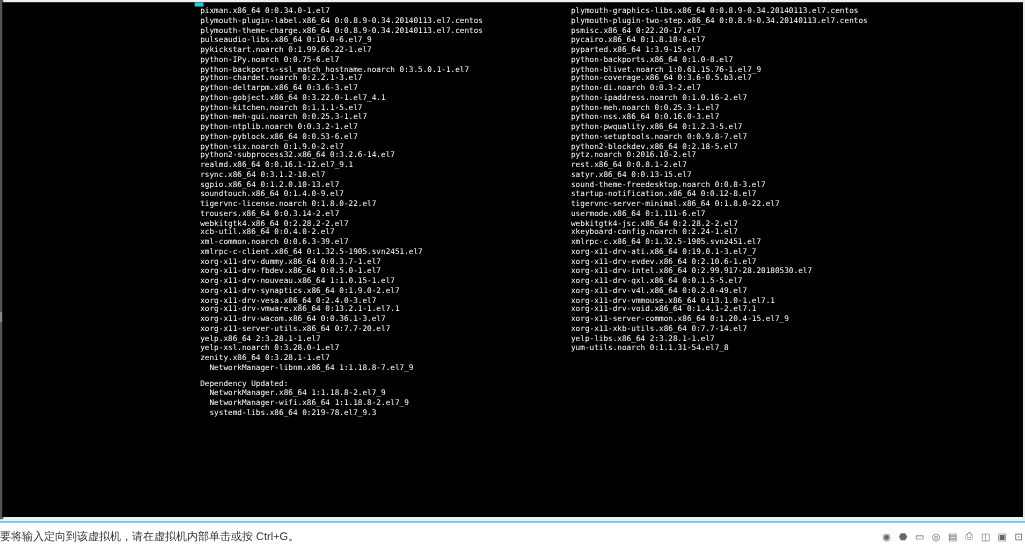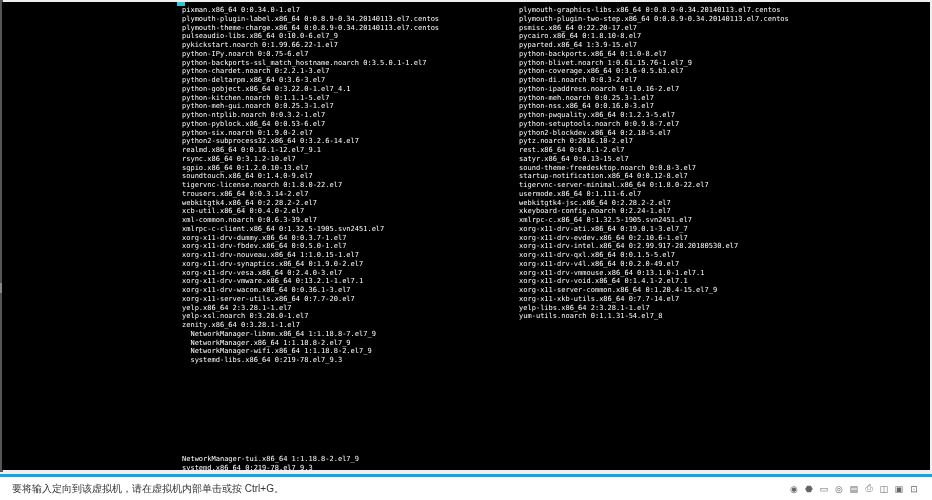--- a/index.html
+++ b/index.html
@@ -61,24 +61,24 @@
     width: 3px;
     background: linear-gradient(#555 0 60%, #888 60% 62%, #555 62% 100%);
   }
   .status-bar {
     position: absolute;
     bottom: 0;
     left: 0;
     right: 0;
     height: 26px;
     background: #fff;
-    border-top: 3px solid #0ea5e9;
+    border-top: 1px solid #0ea5e9;
     display: flex;
     align-items: center;
-    padding: 0 12px;
+    padding: 0 0;
     font-family: "Microsoft YaHei", Arial, sans-serif;
     font-size: 10px;
     color: #333;
   }
   .status-icons {
     margin-left: auto;
     display: flex;
     gap: 3px;
     align-items: center;
   }
@@ -98,20 +98,21 @@
 <div class="vm-window">
   <div class="top-marker"></div>
   <div class="console">
     <div class="columns">
       <div class="col" id="col-left"><div>pixman.x86_64 0:0.34.0-1.el7</div><div>plymouth-plugin-label.x86_64 0:0.8.9-0.34.20140113.el7.centos</div><div>plymouth-theme-charge.x86_64 0:0.8.9-0.34.20140113.el7.centos</div><div>pulseaudio-libs.x86_64 0:10.0-6.el7_9</div><div>pykickstart.noarch 0:1.99.66.22-1.el7</div><div>python-IPy.noarch 0:0.75-6.el7</div><div>python-backports-ssl_match_hostname.noarch 0:3.5.0.1-1.el7</div><div>python-chardet.noarch 0:2.2.1-3.el7</div><div>python-deltarpm.x86_64 0:3.6-3.el7</div><div>python-gobject.x86_64 0:3.22.0-1.el7_4.1</div><div>python-kitchen.noarch 0:1.1.1-5.el7</div><div>python-meh-gui.noarch 0:0.25.3-1.el7</div><div>python-ntplib.noarch 0:0.3.2-1.el7</div><div>python-pyblock.x86_64 0:0.53-6.el7</div><div>python-six.noarch 0:1.9.0-2.el7</div><div>python2-subprocess32.x86_64 0:3.2.6-14.el7</div><div>realmd.x86_64 0:0.16.1-12.el7_9.1</div><div>rsync.x86_64 0:3.1.2-10.el7</div><div>sgpio.x86_64 0:1.2.0.10-13.el7</div><div>soundtouch.x86_64 0:1.4.0-9.el7</div><div>tigervnc-license.noarch 0:1.8.0-22.el7</div><div>trousers.x86_64 0:0.3.14-2.el7</div><div>webkitgtk4.x86_64 0:2.28.2-2.el7</div><div>xcb-util.x86_64 0:0.4.0-2.el7</div><div>xml-common.noarch 0:0.6.3-39.el7</div><div>xmlrpc-c-client.x86_64 0:1.32.5-1905.svn2451.el7</div><div>xorg-x11-drv-dummy.x86_64 0:0.3.7-1.el7</div><div>xorg-x11-drv-fbdev.x86_64 0:0.5.0-1.el7</div><div>xorg-x11-drv-nouveau.x86_64 1:1.0.15-1.el7</div><div>xorg-x11-drv-synaptics.x86_64 0:1.9.0-2.el7</div><div>xorg-x11-drv-vesa.x86_64 0:2.4.0-3.el7</div><div>xorg-x11-drv-vmware.x86_64 0:13.2.1-1.el7.1</div><div>xorg-x11-drv-wacom.x86_64 0:0.36.1-3.el7</div><div>xorg-x11-server-utils.x86_64 0:7.7-20.el7</div><div>yelp.x86_64 2:3.28.1-1.el7</div><div>yelp-xsl.noarch 0:3.28.0-1.el7</div><div>zenity.x86_64 0:3.28.1-1.el7</div></div>
       <div class="col" id="col-right"><div>plymouth-graphics-libs.x86_64 0:0.8.9-0.34.20140113.el7.centos</div><div>plymouth-plugin-two-step.x86_64 0:0.8.9-0.34.20140113.el7.centos</div><div>psmisc.x86_64 0:22.20-17.el7</div><div>pycairo.x86_64 0:1.8.10-8.el7</div><div>pyparted.x86_64 1:3.9-15.el7</div><div>python-backports.x86_64 0:1.0-8.el7</div><div>python-blivet.noarch 1:0.61.15.76-1.el7_9</div><div>python-coverage.x86_64 0:3.6-0.5.b3.el7</div><div>python-di.noarch 0:0.3-2.el7</div><div>python-ipaddress.noarch 0:1.0.16-2.el7</div><div>python-meh.noarch 0:0.25.3-1.el7</div><div>python-nss.x86_64 0:0.16.0-3.el7</div><div>python-pwquality.x86_64 0:1.2.3-5.el7</div><div>python-setuptools.noarch 0:0.9.8-7.el7</div><div>python2-blockdev.x86_64 0:2.18-5.el7</div><div>pytz.noarch 0:2016.10-2.el7</div><div>rest.x86_64 0:0.8.1-2.el7</div><div>satyr.x86_64 0:0.13-15.el7</div><div>sound-theme-freedesktop.noarch 0:0.8-3.el7</div><div>startup-notification.x86_64 0:0.12-8.el7</div><div>tigervnc-server-minimal.x86_64 0:1.8.0-22.el7</div><div>usermode.x86_64 0:1.111-6.el7</div><div>webkitgtk4-jsc.x86_64 0:2.28.2-2.el7</div><div>xkeyboard-config.noarch 0:2.24-1.el7</div><div>xmlrpc-c.x86_64 0:1.32.5-1905.svn2451.el7</div><div>xorg-x11-drv-ati.x86_64 0:19.0.1-3.el7_7</div><div>xorg-x11-drv-evdev.x86_64 0:2.10.6-1.el7</div><div>xorg-x11-drv-intel.x86_64 0:2.99.917-28.20180530.el7</div><div>xorg-x11-drv-qxl.x86_64 0:0.1.5-5.el7</div><div>xorg-x11-drv-v4l.x86_64 0:0.2.0-49.el7</div><div>xorg-x11-drv-vmmouse.x86_64 0:13.1.0-1.el7.1</div><div>xorg-x11-drv-void.x86_64 0:1.4.1-2.el7.1</div><div>xorg-x11-server-common.x86_64 0:1.20.4-15.el7_9</div><div>xorg-x11-xkb-utils.x86_64 0:7.7-14.el7</div><div>yelp-libs.x86_64 2:3.28.1-1.el7</div><div>yum-utils.noarch 0:1.1.31-54.el7_8</div></div>
     </div>
 
     <div>  NetworkManager-libnm.x86_64 1:1.18.8-7.el7_9</div>
 
+    <div class="section-head">Dependency Updated:</div>
     <div class="dep-cols">
       <div class="col" id="dep1"><div>  NetworkManager.x86_64 1:1.18.8-2.el7_9</div><div>  NetworkManager-wifi.x86_64 1:1.18.8-2.el7_9</div><div>  systemd-libs.x86_64 0:219-78.el7_9.3</div></div>
       <div class="col" id="dep3"><div>NetworkManager-tui.x86_64 1:1.18.8-2.el7_9</div><div>systemd.x86_64 0:219-78.el7_9.3</div></div>
     </div>
 
     <div class="prompt-line">
       <span>[root@localhost ~]#</span>
       <span class="cursor"></span>
     </div>
   </div>

